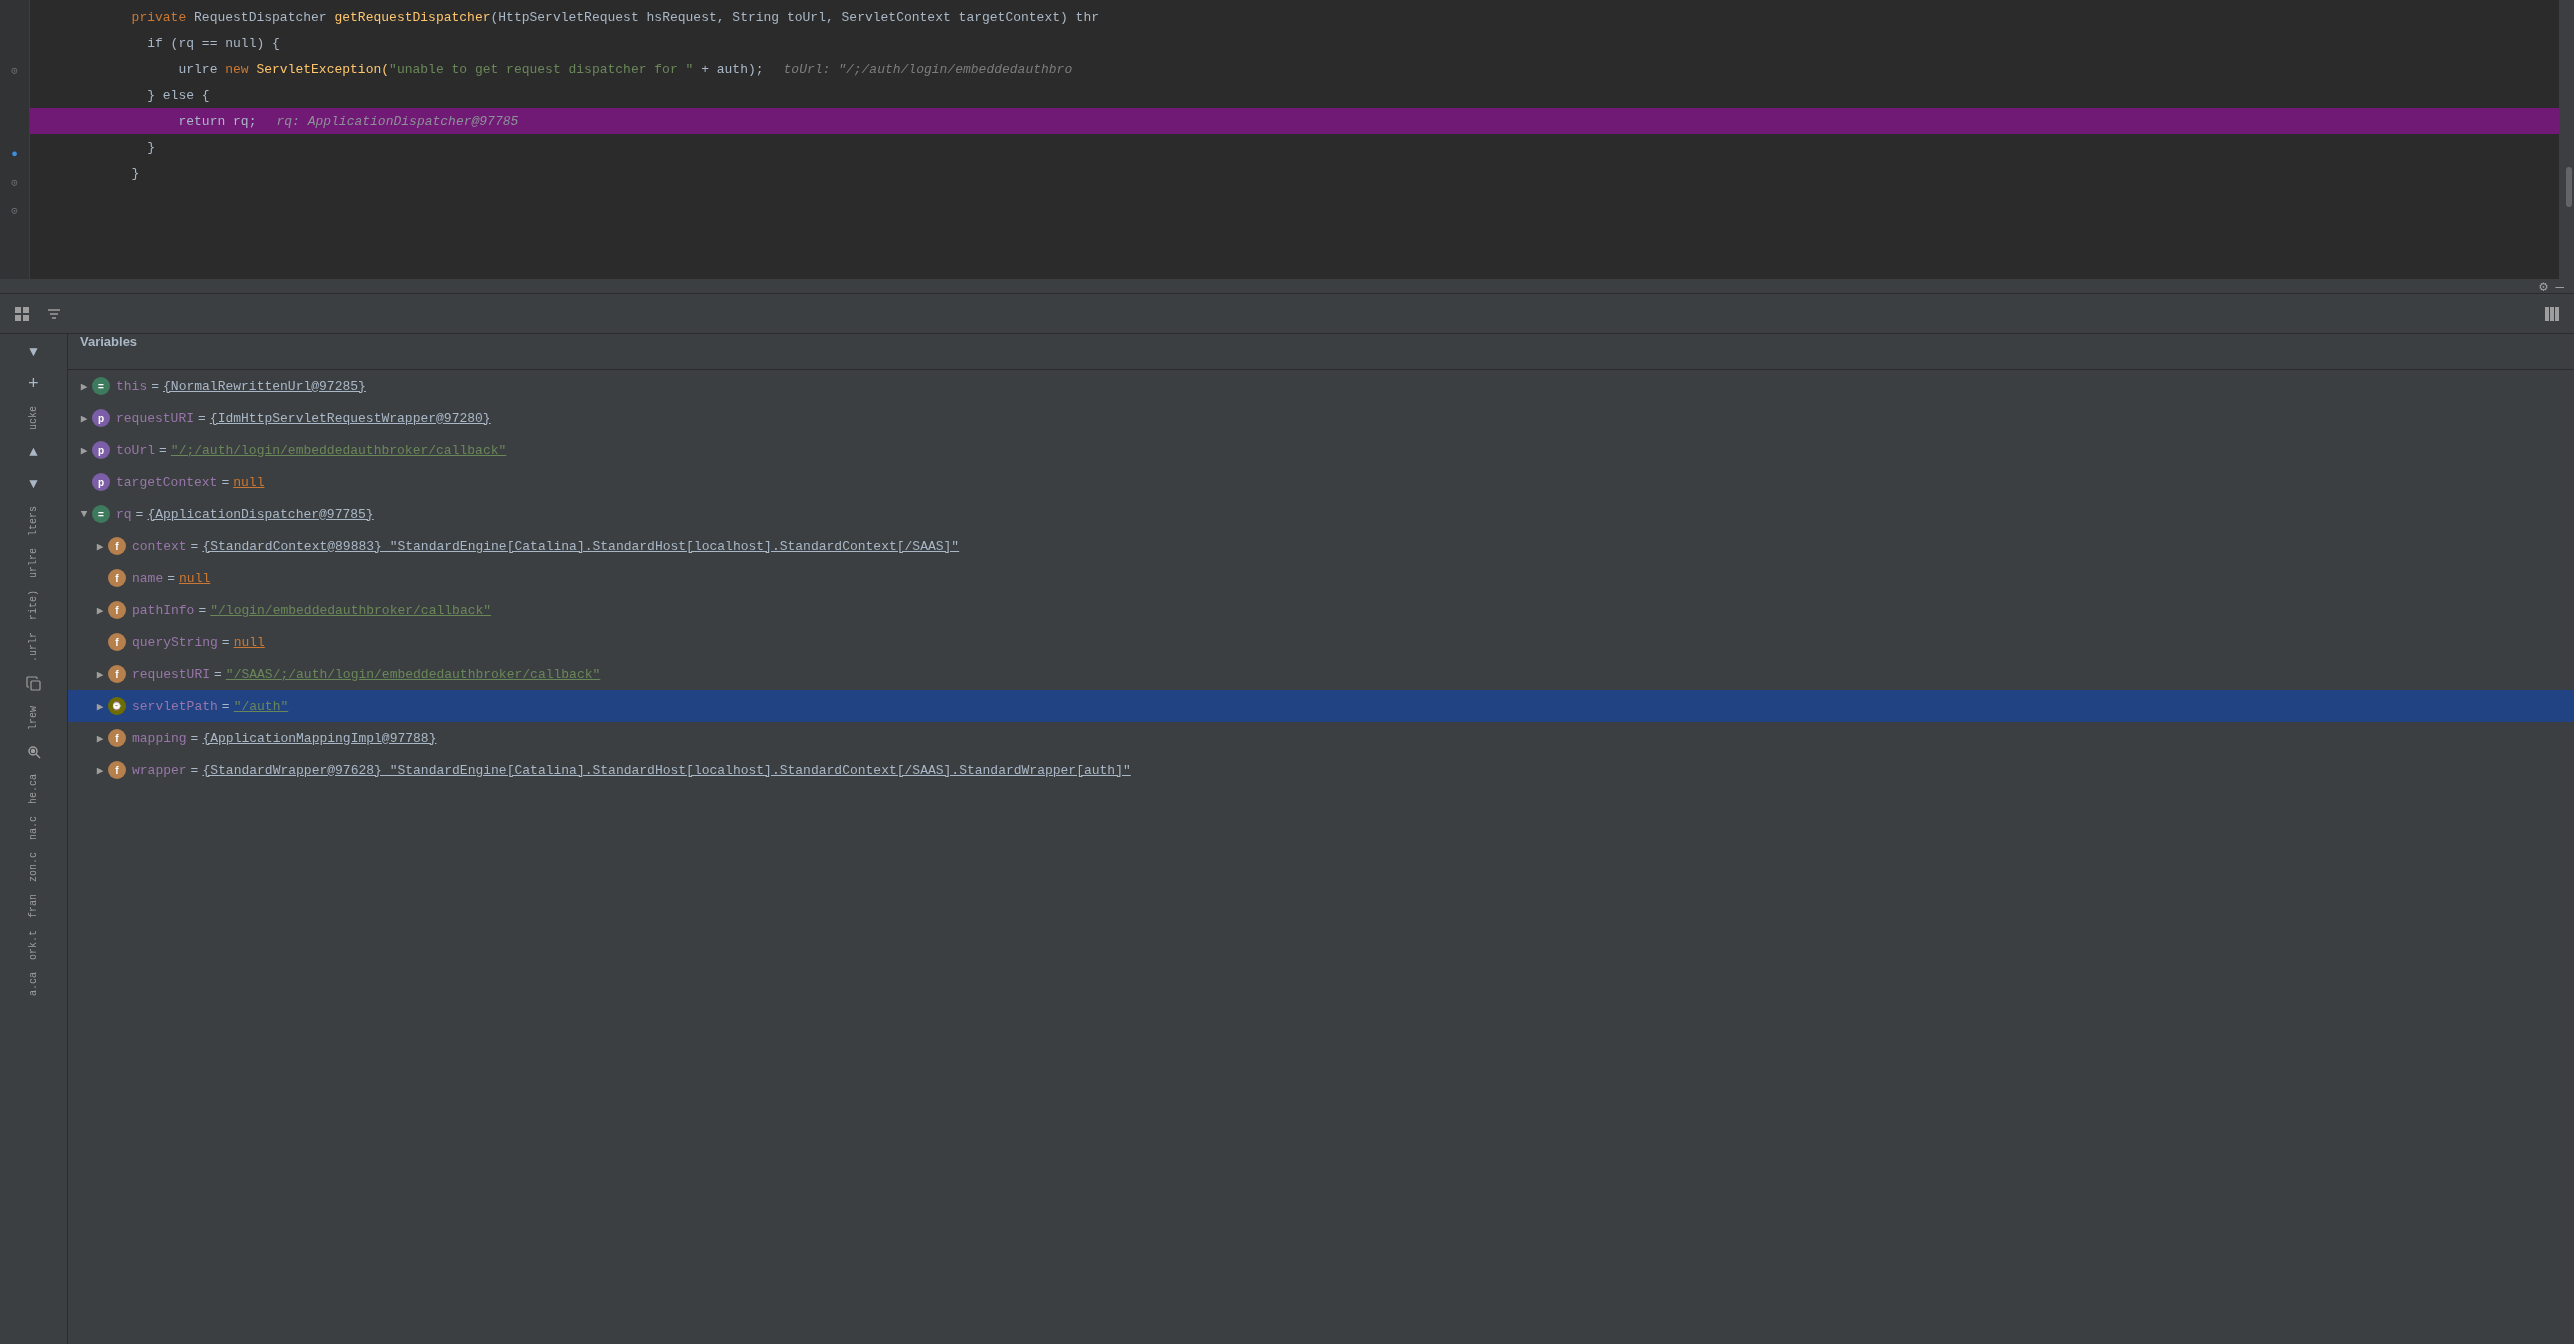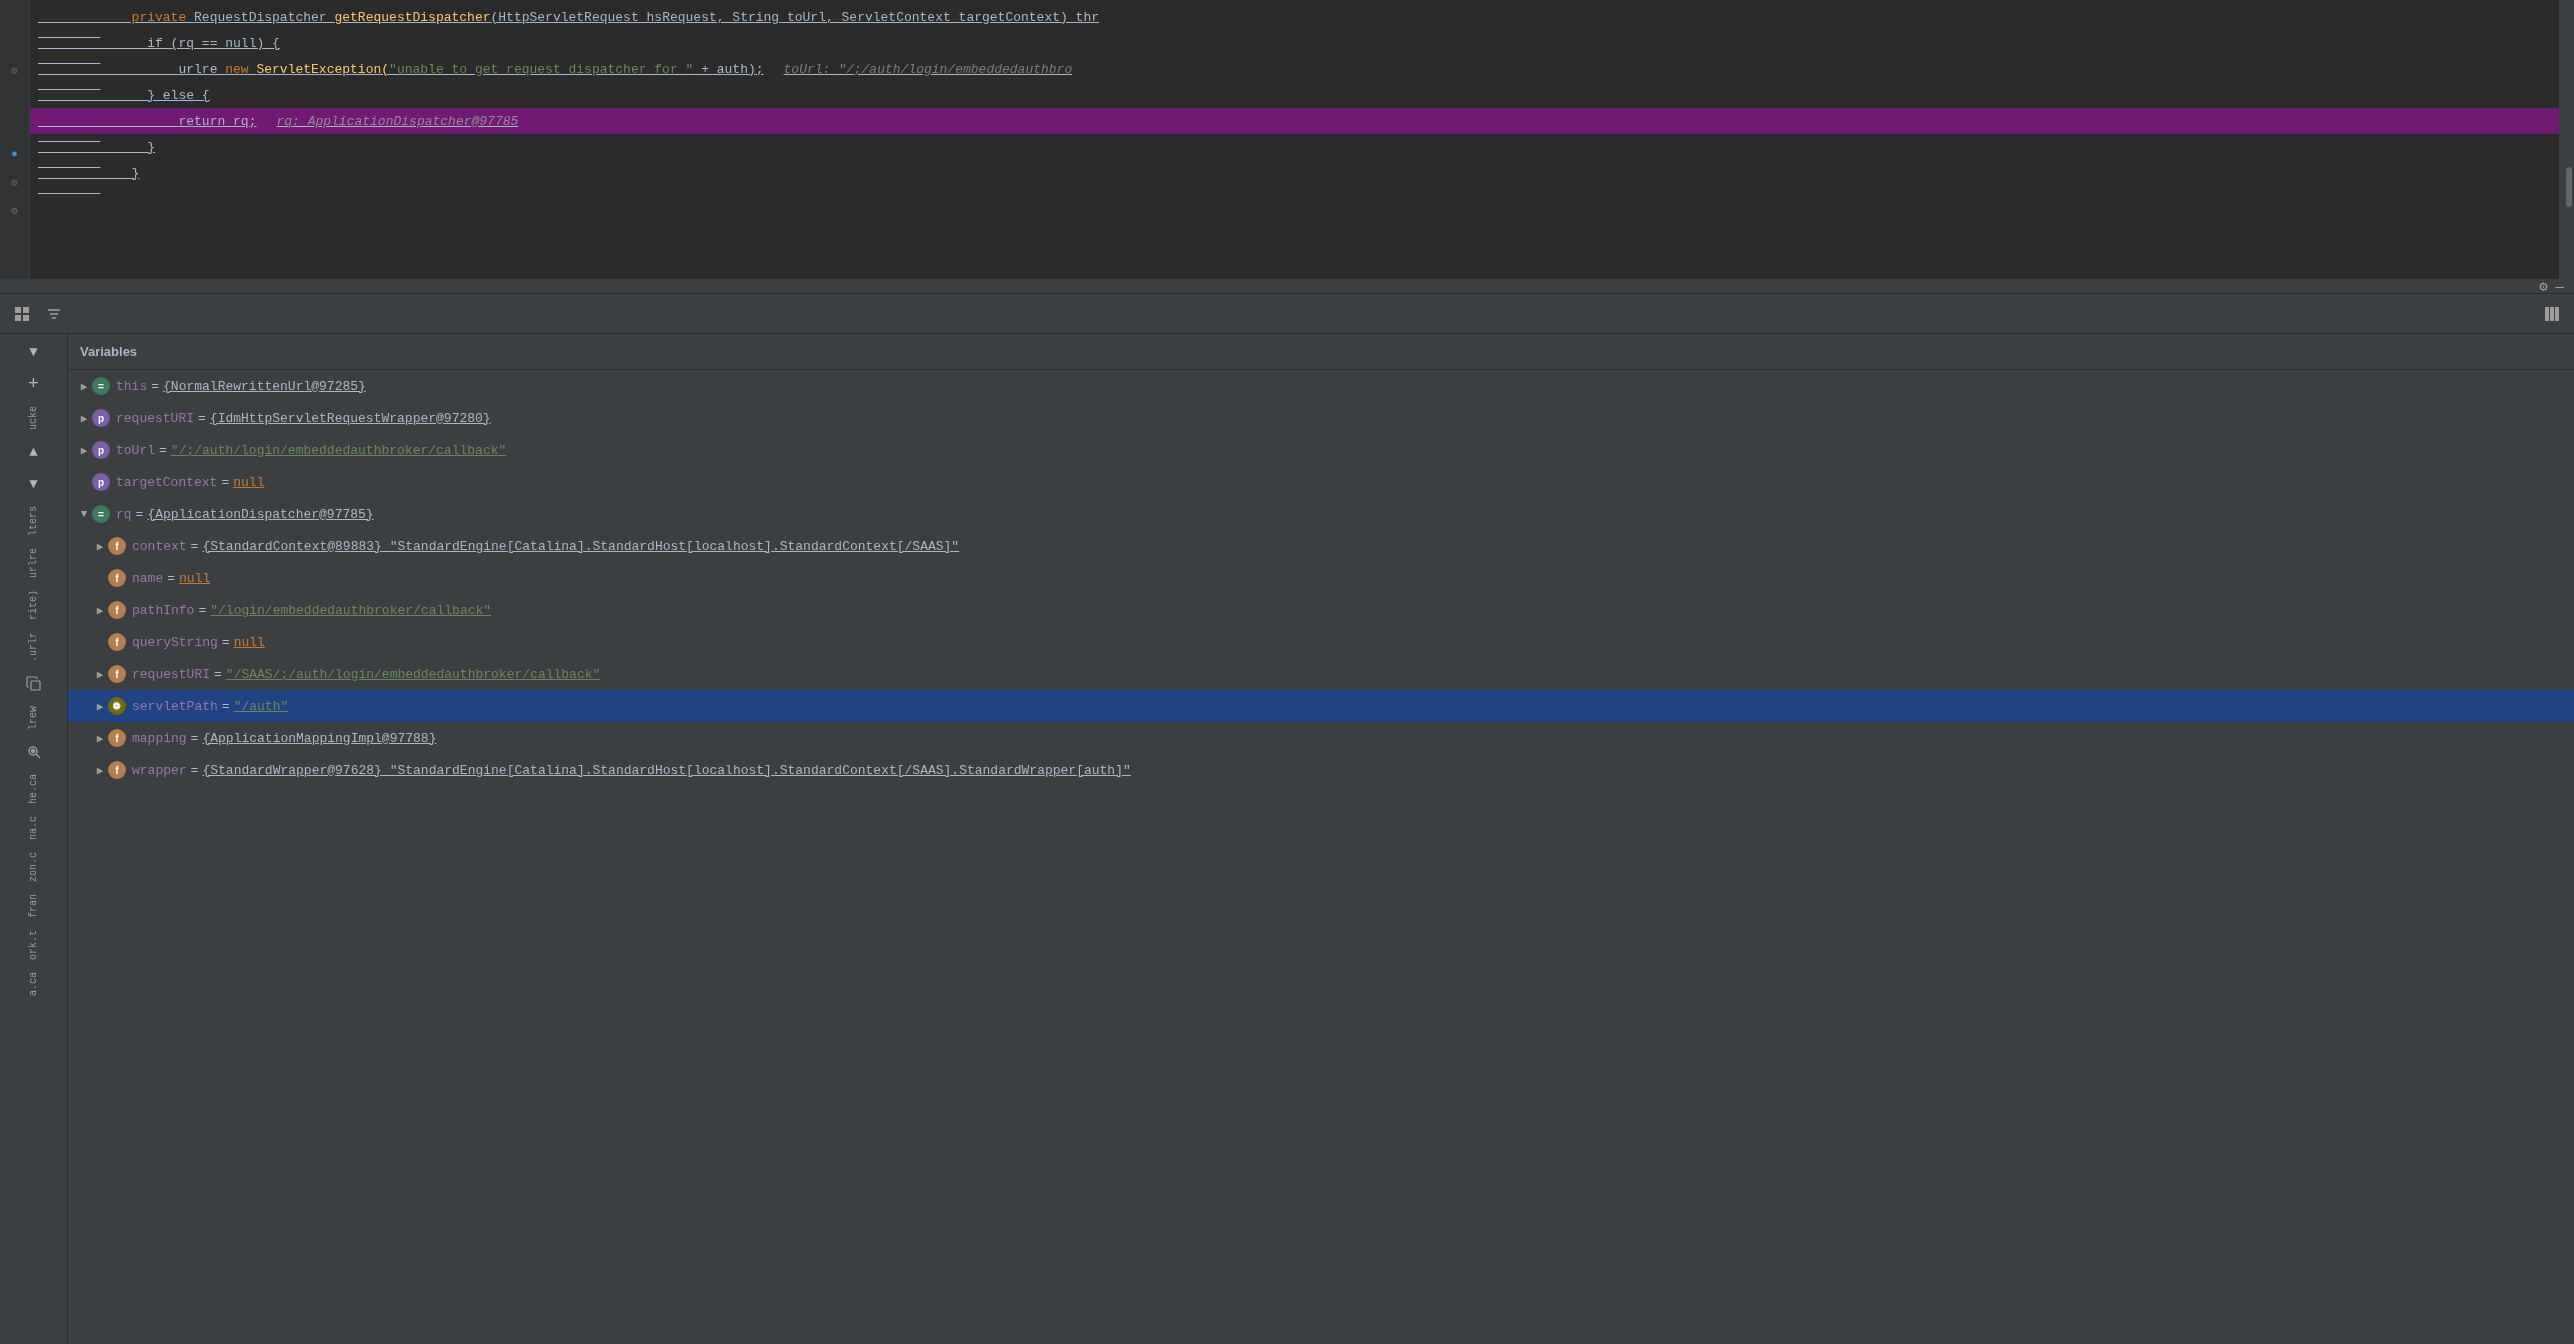--- a/index.html
+++ b/index.html
@@ -50,21 +50,20 @@
       justify-content: center;
       color: #6e7476;
       font-size: 11px;
     }
 
     .code-content {
       flex: 1;
       overflow: hidden;
       padding: 4px 0;
       position: relative;
-      text-decoration: underline;
     }
 
     .code-line {
       display: flex;
       align-items: center;
       height: 26px;
       padding-left: 8px;
       white-space: nowrap;
       position: relative;
     }
@@ -195,21 +194,20 @@
       flex: 1;
       background: #3c3f41;
       display: flex;
       flex-direction: column;
       overflow: hidden;
     }
 
     .variables-header {
       height: 36px;
       display: flex;
-      align-items: center;
       padding: 0 12px;
       color: #a9b7c6;
       font-weight: bold;
       font-family: Arial, sans-serif;
       font-size: 13px;
       background: #3c3f41;
       border-bottom: 1px solid #2b2b2b;
     }
 
     .variables-list {

